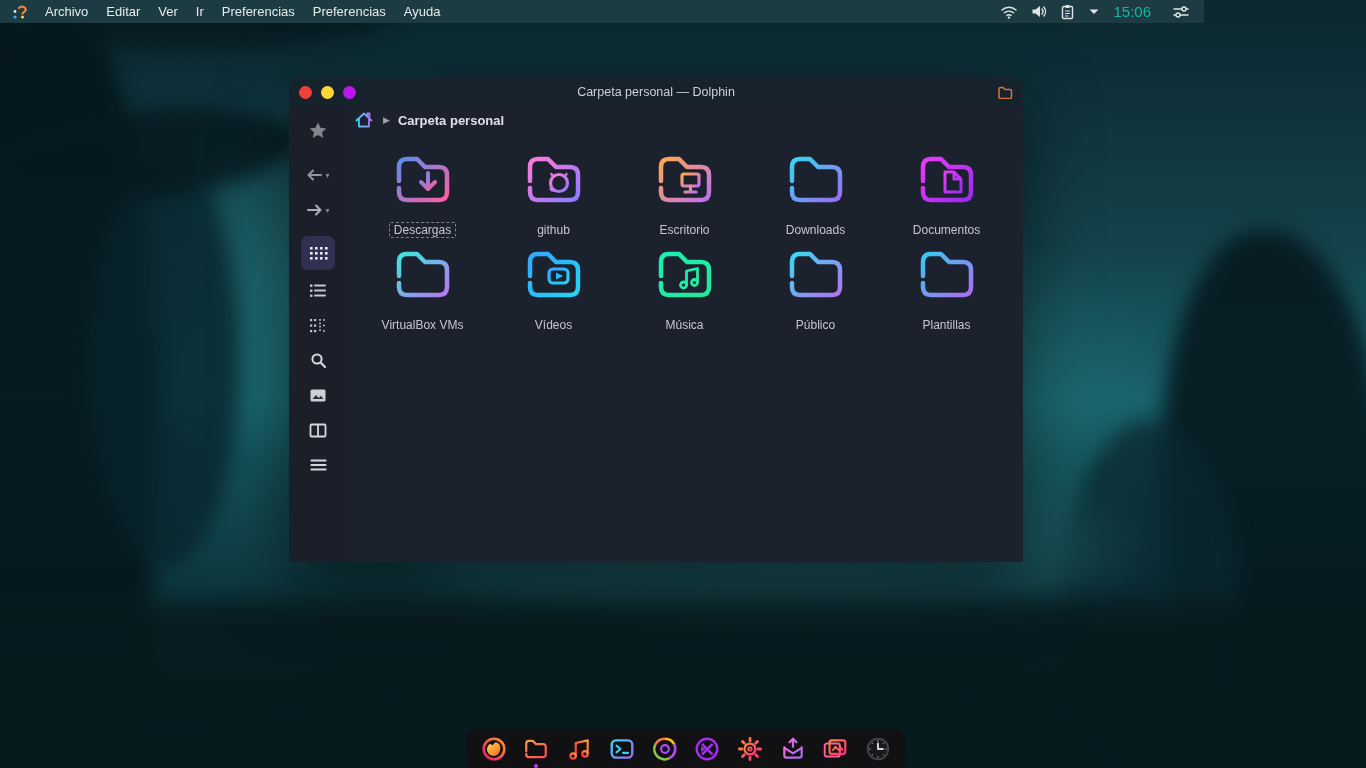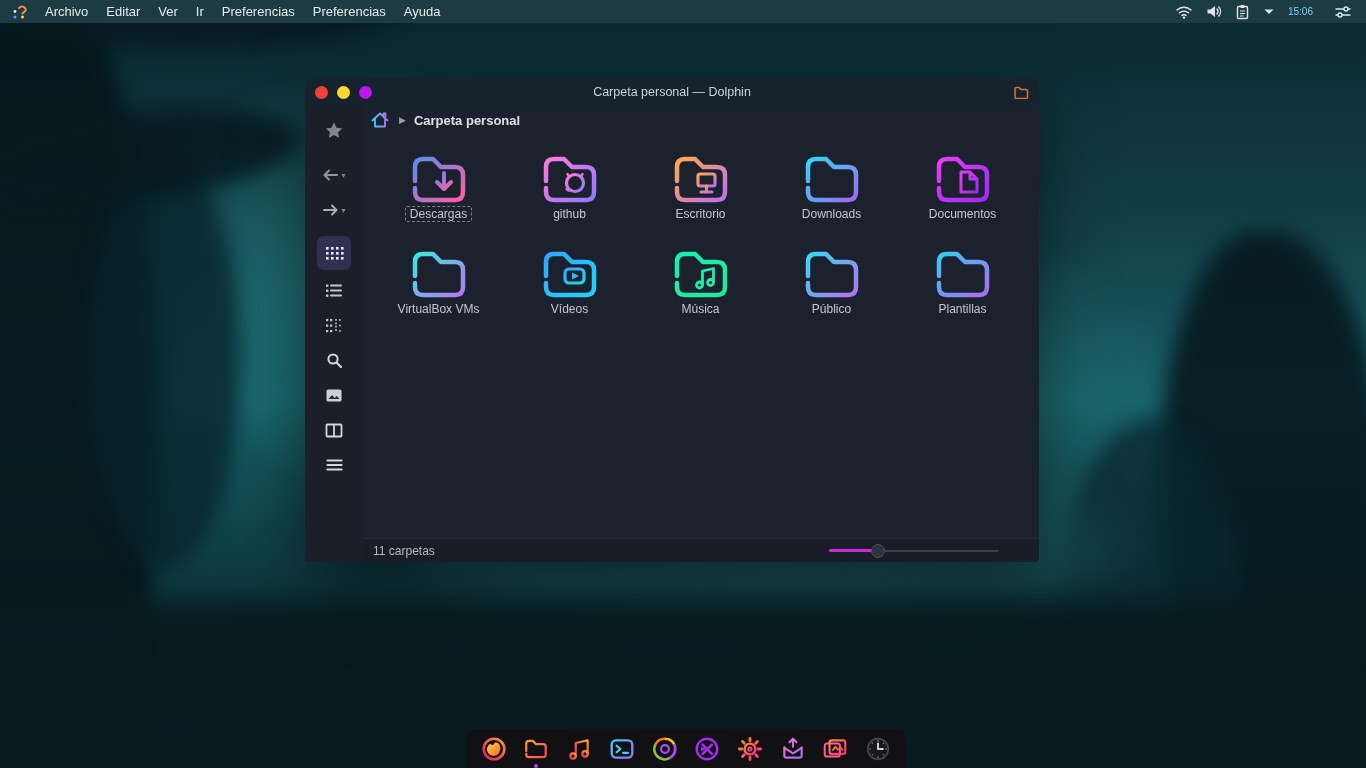--- a/index.html
+++ b/index.html
@@ -14,31 +14,31 @@
   .tree-left1 { left:-70px; top:-40px; width:230px; height:880px; background:#05161c; opacity:.92; border-radius:40% 60% 50% 50%; }
   .tree-left2 { left:90px; top:150px; width:150px; height:420px; background:#08242c; opacity:.8; }
   .branch-tl { left:-30px; top:110px; width:330px; height:90px; background:#06191f; opacity:.85; transform:rotate(-6deg); border-radius:50%; }
   .branch-tl2 { left:-20px; top:-30px; width:420px; height:80px; background:#06191f; opacity:.8; }
   .tree-right1 { left:1160px; top:230px; width:230px; height:560px; background:#061a20; opacity:.92; border-radius:45% 55% 40% 60%; }
   .tree-right2 { left:1060px; top:420px; width:180px; height:380px; background:#0a2830; opacity:.75; }
   .mist { left:420px; top:470px; width:700px; height:160px; background:#2f7d84; opacity:.28; filter:blur(26px); }
   .ground { left:-40px; top:600px; width:1450px; height:220px; background:#071a1e; opacity:.9; filter:blur(14px); position:absolute; }
 
   
-  .menubar { position:absolute; left:0; top:0; width:1366px; height:23px; background:#1d3b42;
+  .menubar { position:absolute; left:0; top:0; width:1204px; height:23px; background:#1d3b42;
     display:flex; align-items:center; padding:8px 10px; color:#e6ebed; font-size:13px; z-index:40; }
   .menubar .menu-item { padding:0 9px; height:23px; line-height:23px; cursor:default; }
   .menubar .logo { width:20px; height:18px; margin-right:6px; }
   .tray { margin-left:auto; display:flex; align-items:center; gap:13px; }
   .tray svg { display:block; }
-  .tray .time { font-size:10px; color:#7dd3fc; }
+  .tray .time { font-size:15px; color:#14b8a6; }
   .tray .sliders { margin-left:8px; margin-right:4px; }
 
   
-  .window { position:absolute; left:305px; top:78px; width:734px; height:484px;
+  .window { position:absolute; left:289px; top:78px; width:734px; height:484px;
     border-radius:10px 10px 4px 4px; background:#1c212e; box-shadow:0 22px 70px rgba(0,0,0,.55);
     display:flex; flex-direction:column; overflow:hidden; z-index:20; }
   .titlebar { height:28px; background:#16222c; display:flex; align-items:center; padding:0 10px; flex:0 0 auto; position:relative; }
   .traffic { display:flex; gap:9px; }
   .traffic span { width:13px; height:13px; border-radius:50%; display:block; }
   .tl-close { background:#f0403c; } .tl-min { background:#ffd633; } .tl-max { background:#bb16ef; }
   .title-text { position:absolute; left:0; right:0; text-align:center; font-size:12.5px; color:#ccd2d6; pointer-events:none; }
   .win-app-icon { margin-left:auto; z-index:2; }
 
   .win-body { flex:1; display:flex; min-height:0; }
@@ -50,21 +50,21 @@
   .mini-caret { color:#7f858d; font-size:8px; }
 
   .main-col { flex:1; display:flex; flex-direction:column; min-width:0; background:#1c212e; }
   .crumb-bar { height:28px; display:flex; align-items:center; padding-left:6px; gap:8px; flex:0 0 auto; }
   .crumb-sep { color:#9aa0a6; font-size:9px; }
   .crumb-label { color:#dde1e5; font-size:13px; font-weight:bold; }
 
   .icon-grid { flex:1; padding:14px 0 0 10px; display:grid; grid-template-columns:repeat(5,131px); grid-auto-rows:95px; align-content:start; }
   .folder-item { display:flex; flex-direction:column; align-items:center; width:131px; }
   .folder-item svg { display:block; }
-  .folder-label { margin-top:2px; font-size:12px; color:#c3c8cf; padding:0 4px; border:1px dashed transparent; border-radius:2px; white-space:nowrap; }
+  .folder-label { margin-top:18px; font-size:12px; color:#c3c8cf; padding:0 4px; border:1px dashed transparent; border-radius:2px; white-space:nowrap; }
   .folder-item.selected .folder-label { border-color:#7a8086; }
 
   .statusbar { height:24px; flex:0 0 auto; background:#181d28; border-top:1px solid #252b38;
     display:flex; align-items:center; padding:0 14px 0 10px; }
   .status-text { font-size:12px; color:#b4bac1; }
   .zoom-slider { margin-left:auto; width:170px; height:14px; position:relative; margin-right:26px; }
   .zoom-track { position:absolute; left:0; right:0; top:6px; height:2px; background:#3a3f4c; border-radius:1px; }
   .zoom-fill { position:absolute; left:0; top:5px; height:3px; width:48px; background:#cb28e0; border-radius:2px; }
   .zoom-handle { position:absolute; left:42px; top:0; width:14px; height:14px; border-radius:50%; background:#2e3340; border:1px solid #4a5060; }
 
@@ -391,28 +391,20 @@
                     <stop offset="0" stop-color="#38c9f0"></stop>
                     <stop offset="1" stop-color="#a96ef0"></stop>
                   </linearGradient>
                 </defs>
               <path d="M8 33 V19 Q8 11 16 11 H26 L34 19 H48 Q56 19 56 27 V44 Q56 52 48 52 H16 Q8 52 8 44 V40" fill="none" stroke="url(#g10)" stroke-width="4.5" stroke-linecap="round" stroke-linejoin="round"></path>
             </svg>
             <span class="folder-label">Plantillas</span>
           </div>
         </div>
 
-        <div class="statusbar">
-          <span class="status-text">11 carpetas</span>
-          <div class="zoom-slider">
-            <div class="zoom-track"></div>
-            <div class="zoom-fill"></div>
-            <div class="zoom-handle"></div>
-          </div>
-        </div>
       </div>
     </div>
   </div>
 
   <div class="dock">
     <div class="dock-btn">
       <svg width="26" height="26" viewBox="0 0 24 24">
         <defs>
             <linearGradient id="dk1" x1="0" y1="1" x2="1" y2="0">
               <stop offset="0" stop-color="#e3176c"></stop>

